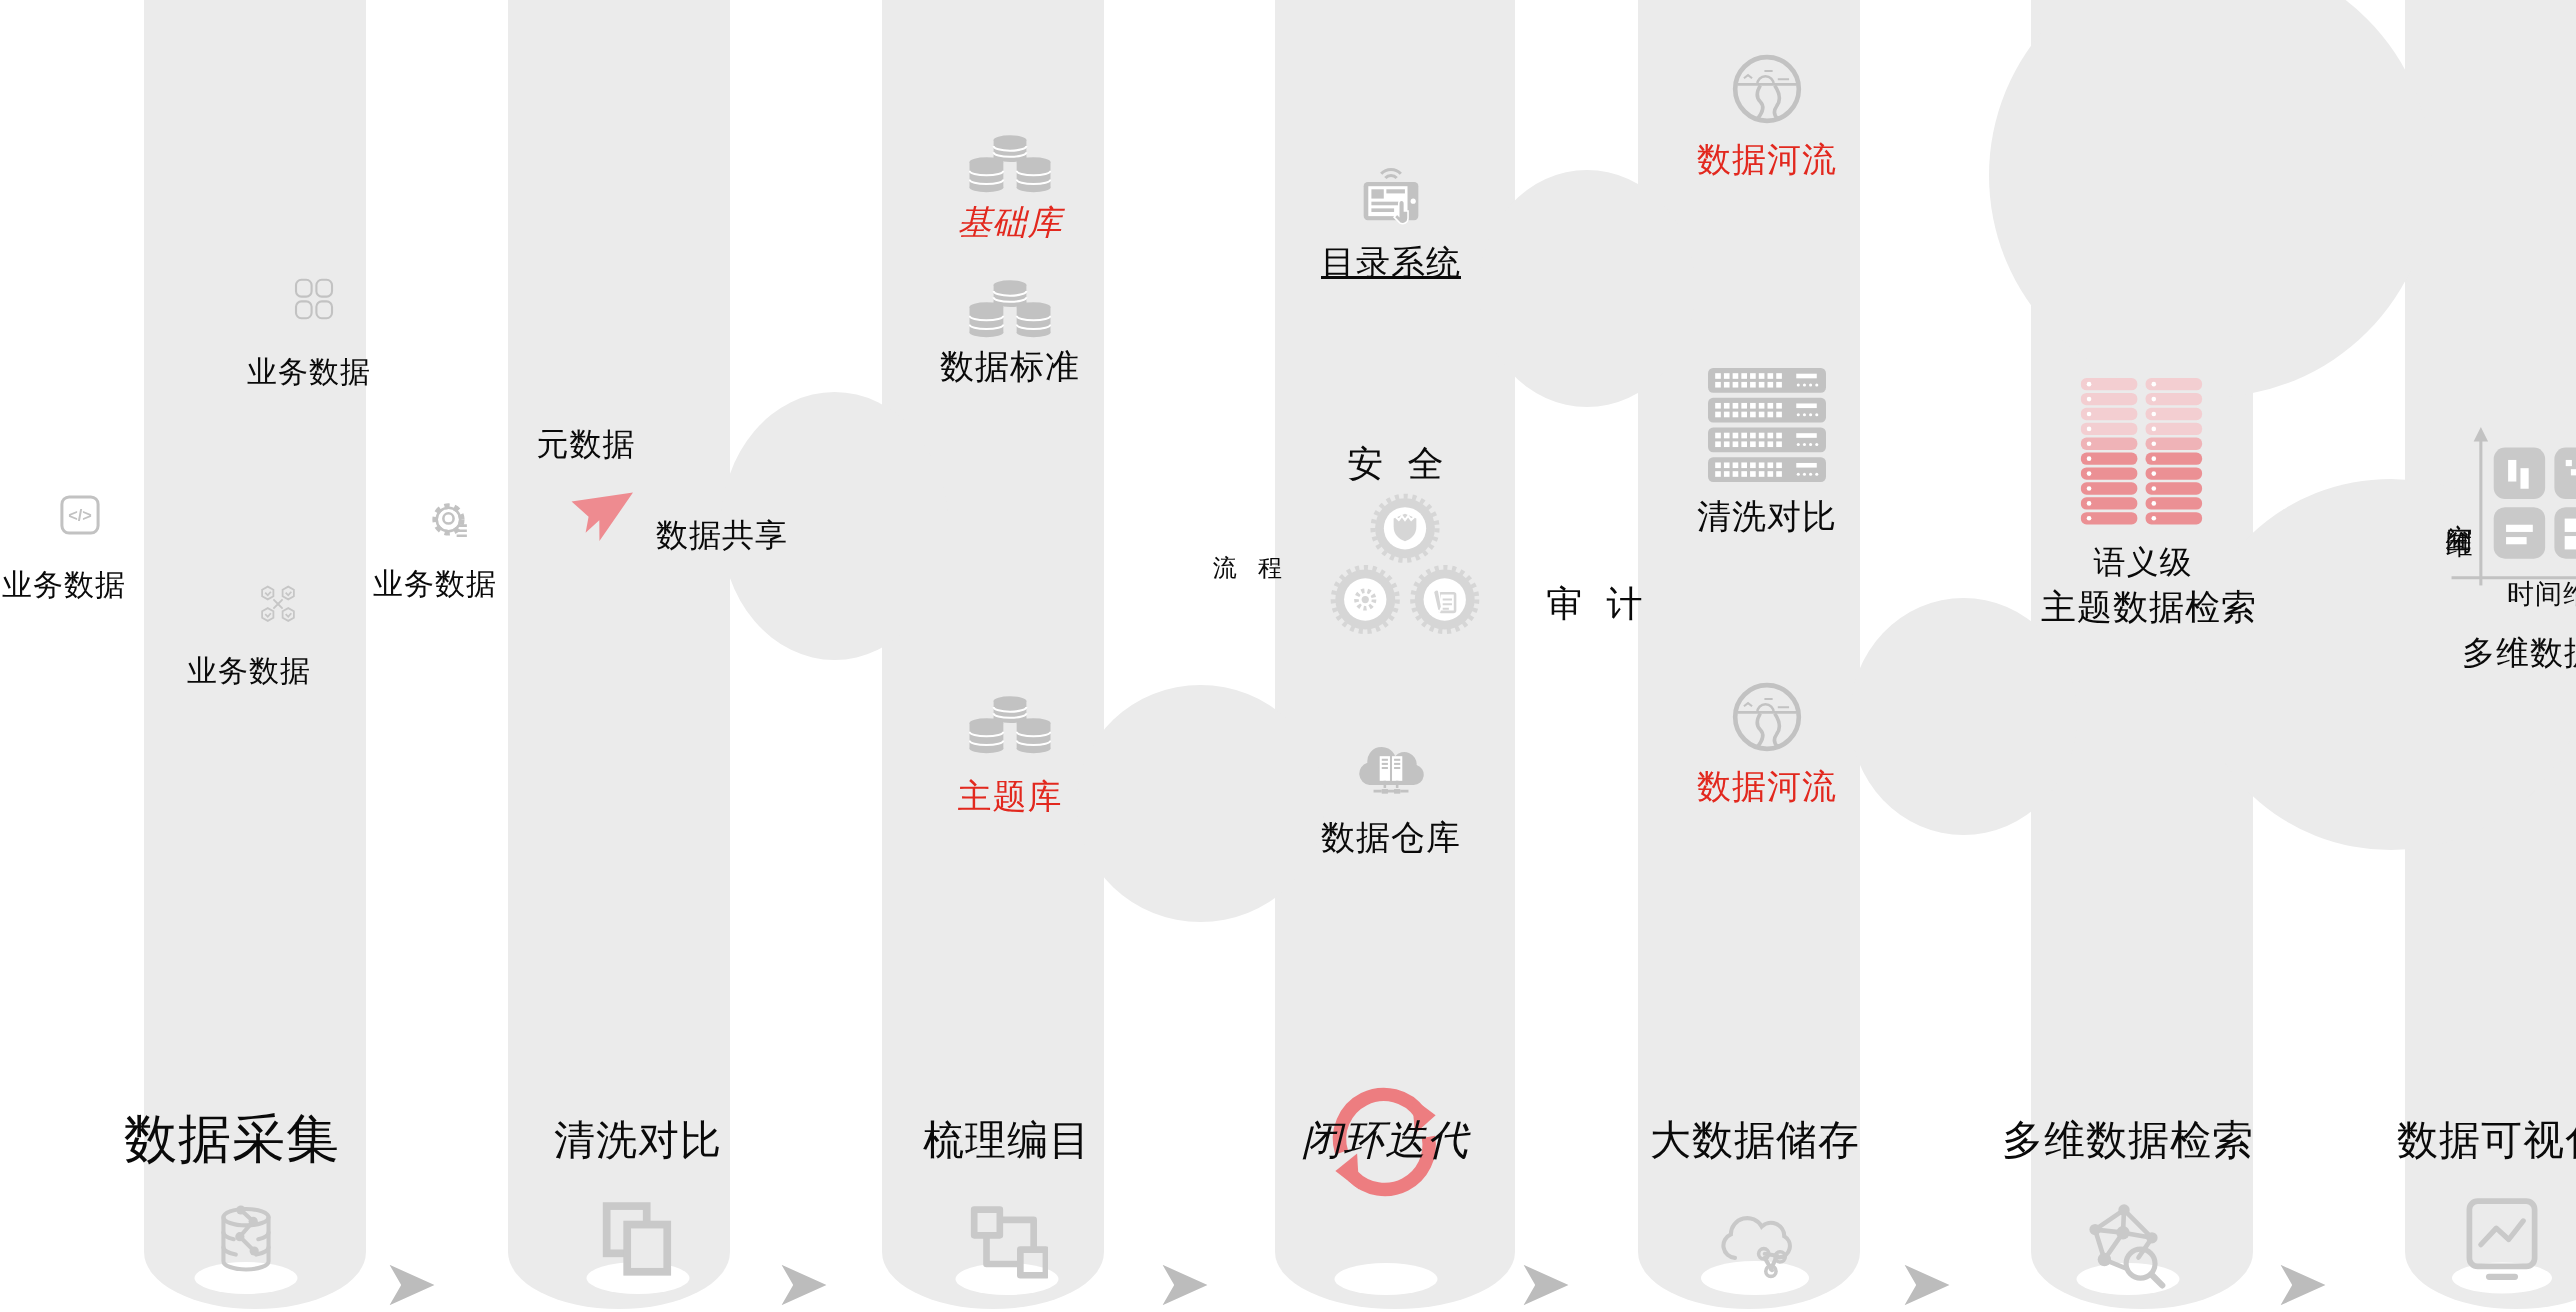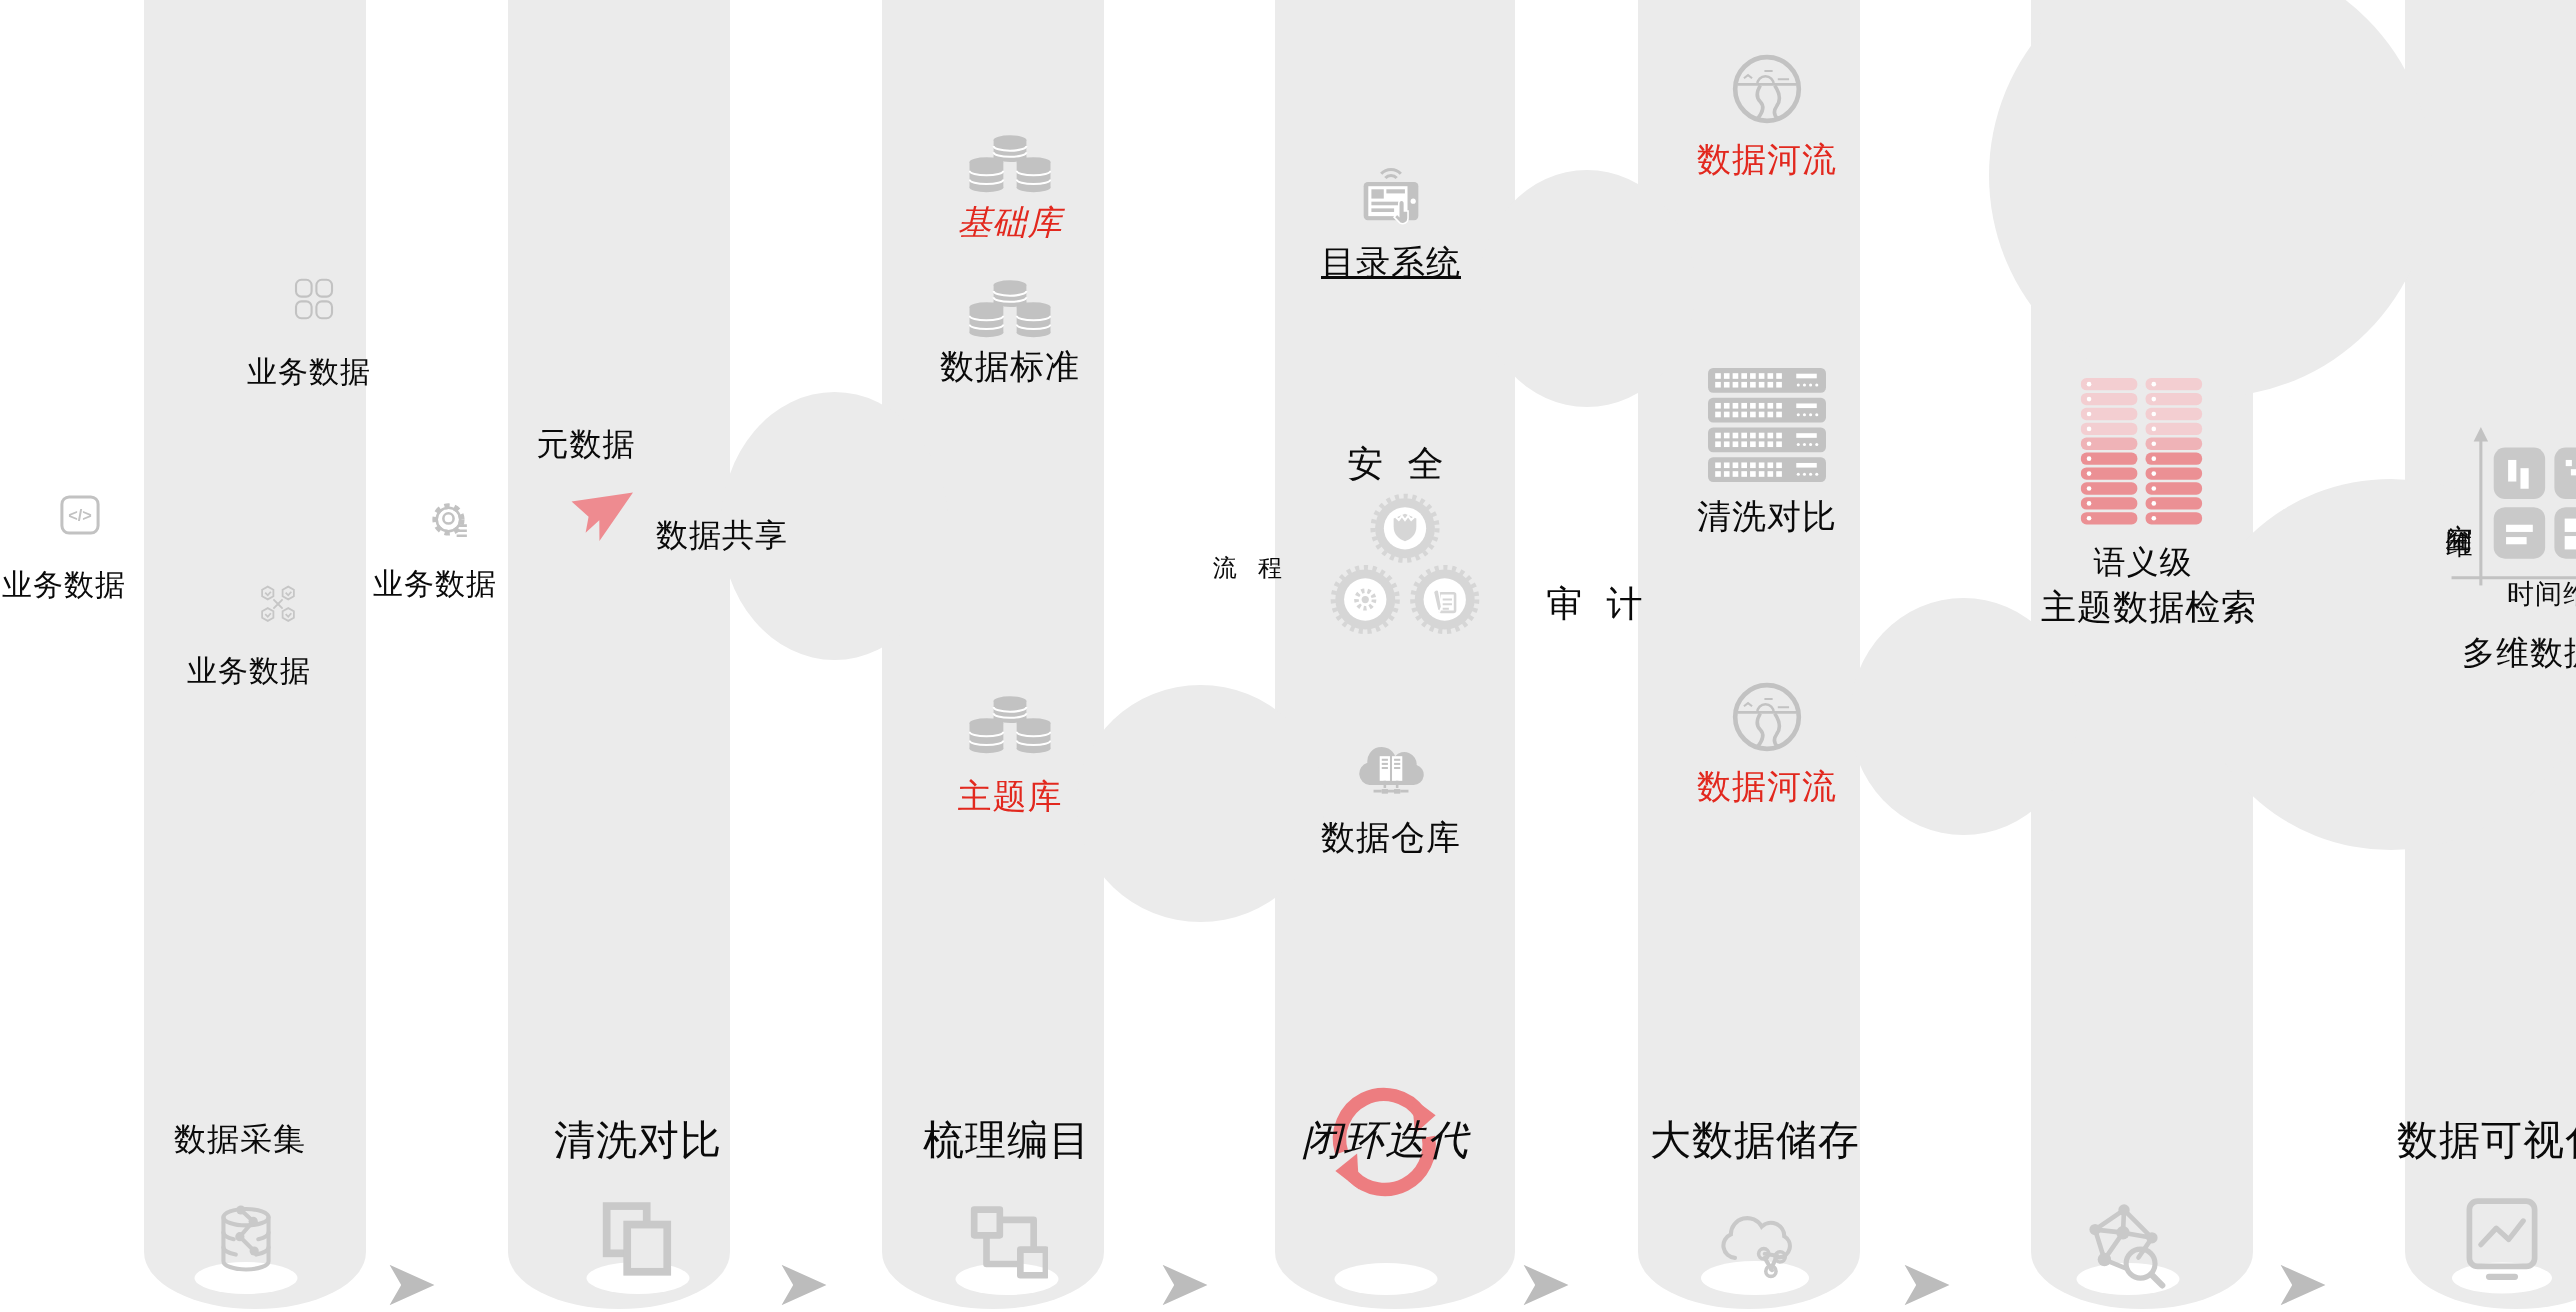--- a/index.html
+++ b/index.html
@@ -344,21 +344,21 @@
         <rect x="248" y="214" width="26" height="26"></rect>
           <rect x="282" y="214" width="26" height="26"></rect>
       </g>
     </svg>
   </div>
   <div class="ctr lbl vtext" style="left:2459px;top:507px;font-size:27px;">空间维</div>
 
   <div class="ctr lbl" style="left:2549px;top:594px;font-size:27px;">时间维</div>
   <div class="ctr lbl" style="left:2530px;top:653px;font-size:33px;">多维数据</div>
 
-  <div class="ctr lbl" style="left:240px;top:1140px;font-size:32px;">数据采集</div>
+  <div class="ctr lbl" style="left:232px;top:1140px;font-size:53px;">数据采集</div>
   <div class="ctr" style="left:246px;top:1241px;">
     <svg width="82" height="85" viewBox="0 0 160 165" fill="none" stroke="#c9c9c9" stroke-width="8" stroke-linecap="round">
       <ellipse cx="80" cy="36" rx="44" ry="16"></ellipse>
       <path d="M36 36 v86 a44 16 0 0 0 88 0 v-86"></path>
       <path d="M36 66 a44 16 0 0 0 20 13 M124 66 a44 16 0 0 1 -20 13"></path>
       <path d="M36 95 a44 16 0 0 0 24 14 M124 95 a44 16 0 0 1 -24 14"></path>
       <path d="M70 22 l24 22 l-26 30 l28 28"></path>
       <g fill="#c9c9c9" stroke="none">
           <circle cx="70" cy="22" r="9"></circle>
           <circle cx="94" cy="44" r="9"></circle>
@@ -402,20 +402,21 @@
       <path d="M46 104 a24 24 0 0 1 -8 -46 a32 32 0 0 1 60 -15 a26 26 0 0 1 44 19 a22 22 0 0 1 -10 41"></path>
       <path d="M104 96 l24 4 m-24 4 l14 24 m10 -28 l-12 26"></path>
       <g stroke-width="7">
           <circle cx="102" cy="96" r="10"></circle>
           <circle cx="134" cy="102" r="10"></circle>
           <circle cx="116" cy="130" r="10"></circle>
         </g>
     </svg>
   </div>
 
+  <div class="ctr lbl" style="left:2128px;top:1140px;font-size:41px;">多维数据检索</div>
   <div class="ctr" style="left:2123px;top:1243px;">
     <svg width="93" height="93" viewBox="0 0 180 180" fill="none" stroke="#c9c9c9" stroke-width="9" stroke-linecap="round">
       <path d="M92 26 L36 64 M92 26 L146 80 M92 26 L90 70 M36 64 L54 122 M36 64 L90 70 M90 70 L146 80 M90 70 L54 122 M146 80 L120 118 M54 122 L98 140"></path>
       <g fill="#c9c9c9" stroke="none">
         <circle cx="92" cy="26" r="11"></circle>
           <circle cx="36" cy="64" r="11"></circle>
           <circle cx="90" cy="70" r="13"></circle>
           <circle cx="146" cy="80" r="11"></circle>
           <circle cx="54" cy="122" r="13"></circle>
       </g>

